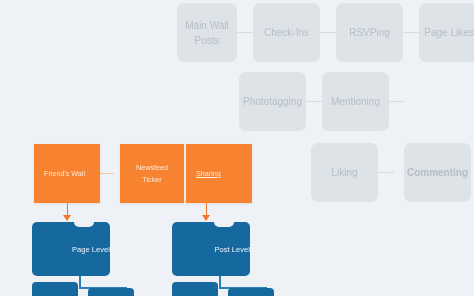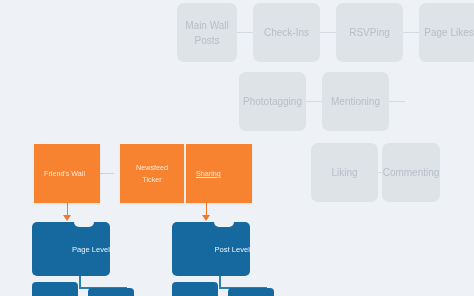--- a/index.html
+++ b/index.html
@@ -160,21 +160,21 @@
   </div>
   <div class="gbox" style="left:322px; top:72px; width:67px; height:59px;text-align:center;">
     <span>Mentioning</span>
   </div>
 
   <div class="gconn" style="left:378px; top:172px; width:16px;"></div>
 
   <div class="gbox" style="left:311px; top:143px; width:67px; height:59px;">
     <span>Liking</span>
   </div>
-  <div class="gbox" style="left:382px; top:143px; width:58px; height:59px;">
+  <div class="gbox" style="left:404px; top:143px; width:67px; height:59px;font-weight:bold;">
     <span>Commenting</span>
   </div>
 
   <div class="oconn" style="left:100px; top:173px; width:14px;"></div>
 
   <div class="obox" style="left:34px; top:144px; width:66px; height:59px;">
     <span>Friend's Wall</span>
   </div>
   <div class="obox" style="left:120px; top:144px; width:64px; height:59px;">
     <span>Newsfeed Ticker</span>

